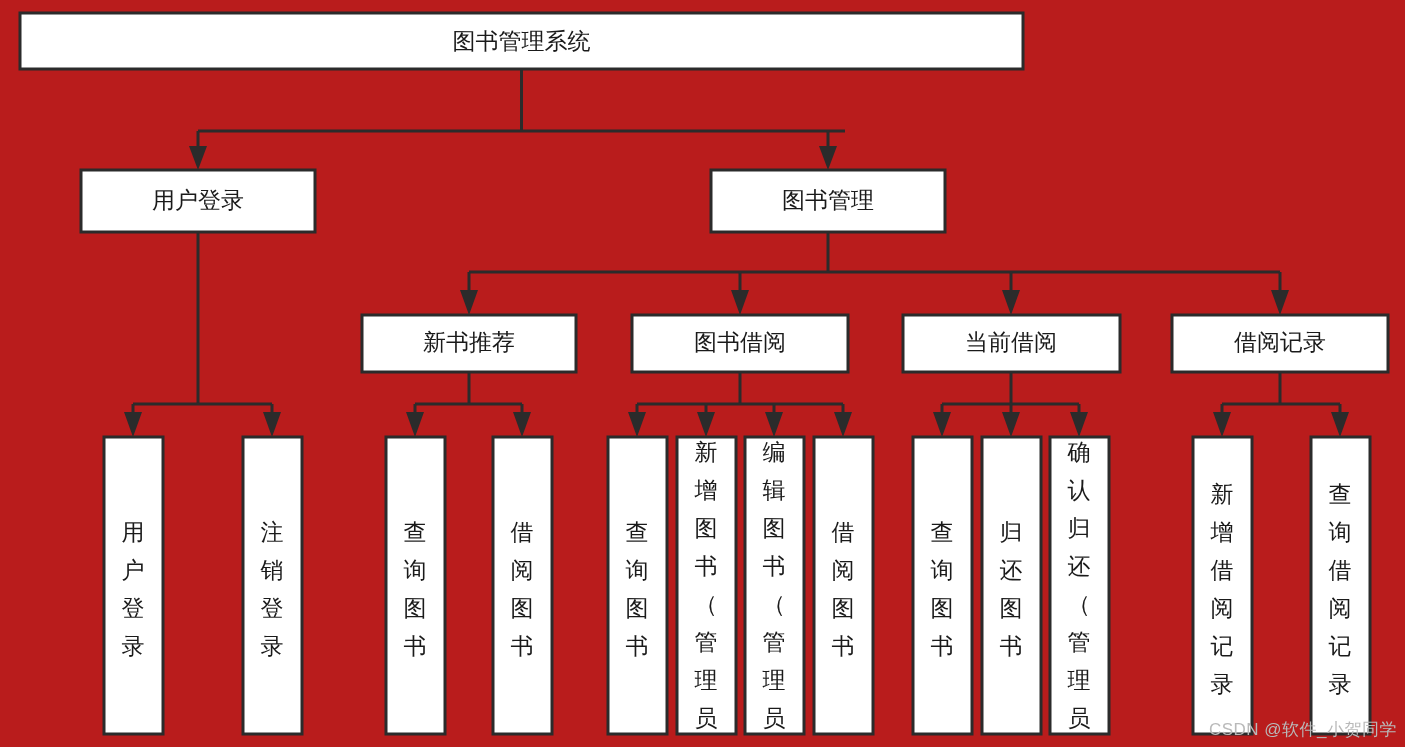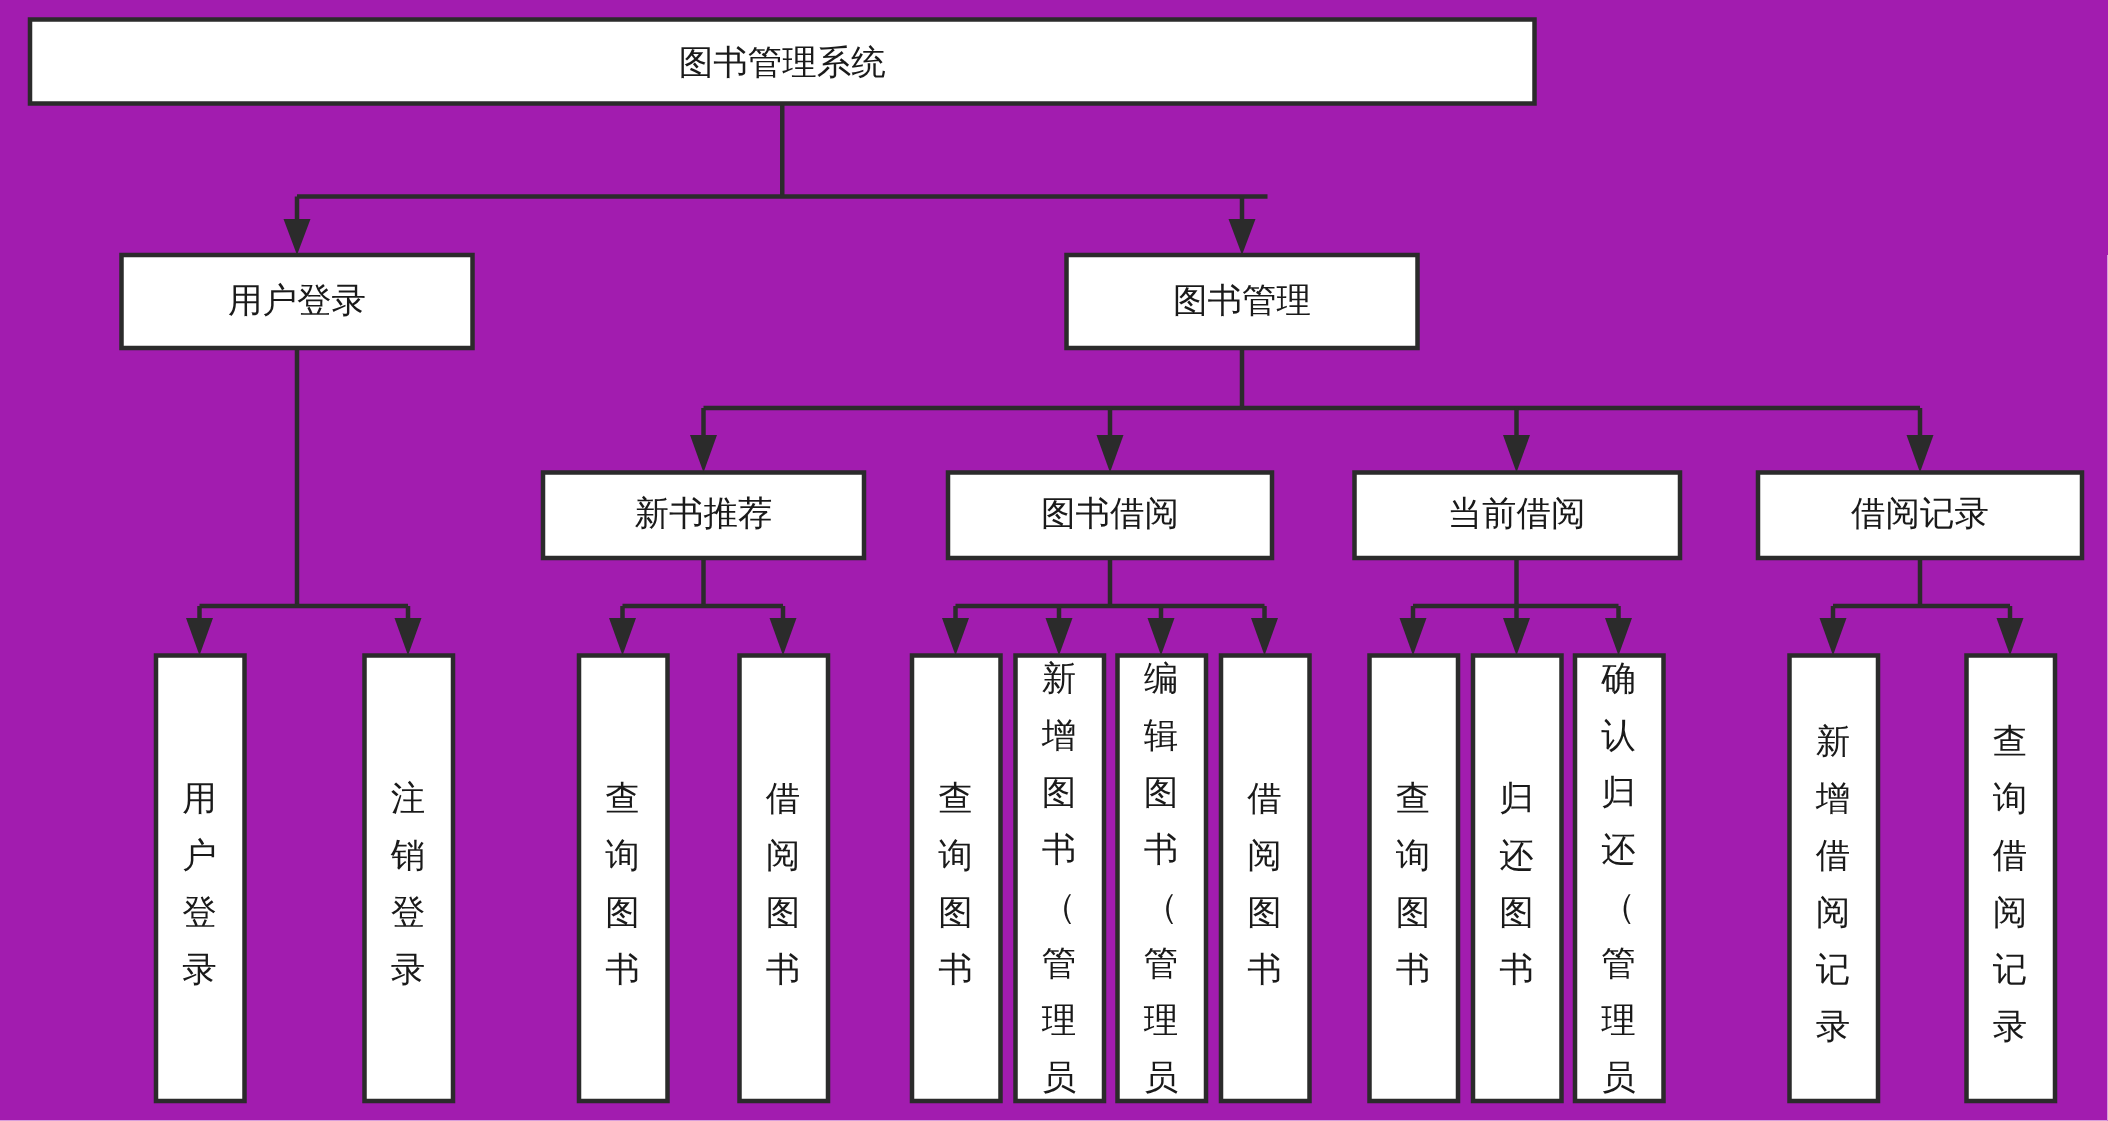--- a/index.html
+++ b/index.html
@@ -10,21 +10,21 @@
   body {
     width: 1405px;
     height: 747px;
     font-family: "Liberation Sans", sans-serif;
     overflow: hidden;
   }
   #diagram-root {
     position: relative;
     width: 1405px;
     height: 747px;
-    background: #a21caf;
+    background: #b91c1c;
   }
   svg#flowchart {
     display: block;
     width: 1405px;
     height: 747px;
   }
   .node-rect {
     fill: #ffffff;
     stroke: #2b2b2b;
     stroke-width: 3;
@@ -228,13 +228,14 @@
       <text class="node-label-v" x="1222" y="502"><tspan x="1222" y="502">新</tspan><tspan x="1222" y="540">增</tspan><tspan x="1222" y="578">借</tspan><tspan x="1222" y="616">阅</tspan><tspan x="1222" y="654">记</tspan><tspan x="1222" y="692">录</tspan></text>
     </g>
 
     <g>
       <rect class="node-rect" x="1311" y="437" width="59" height="297"></rect>
       <text class="node-label-v" x="1340" y="502"><tspan x="1340" y="502">查</tspan><tspan x="1340" y="540">询</tspan><tspan x="1340" y="578">借</tspan><tspan x="1340" y="616">阅</tspan><tspan x="1340" y="654">记</tspan><tspan x="1340" y="692">录</tspan></text>
     </g>
 
   </svg>
 
+  <div class="watermark">CSDN @软件_小贺同学</div>
 </div>
 
 </body></html>

